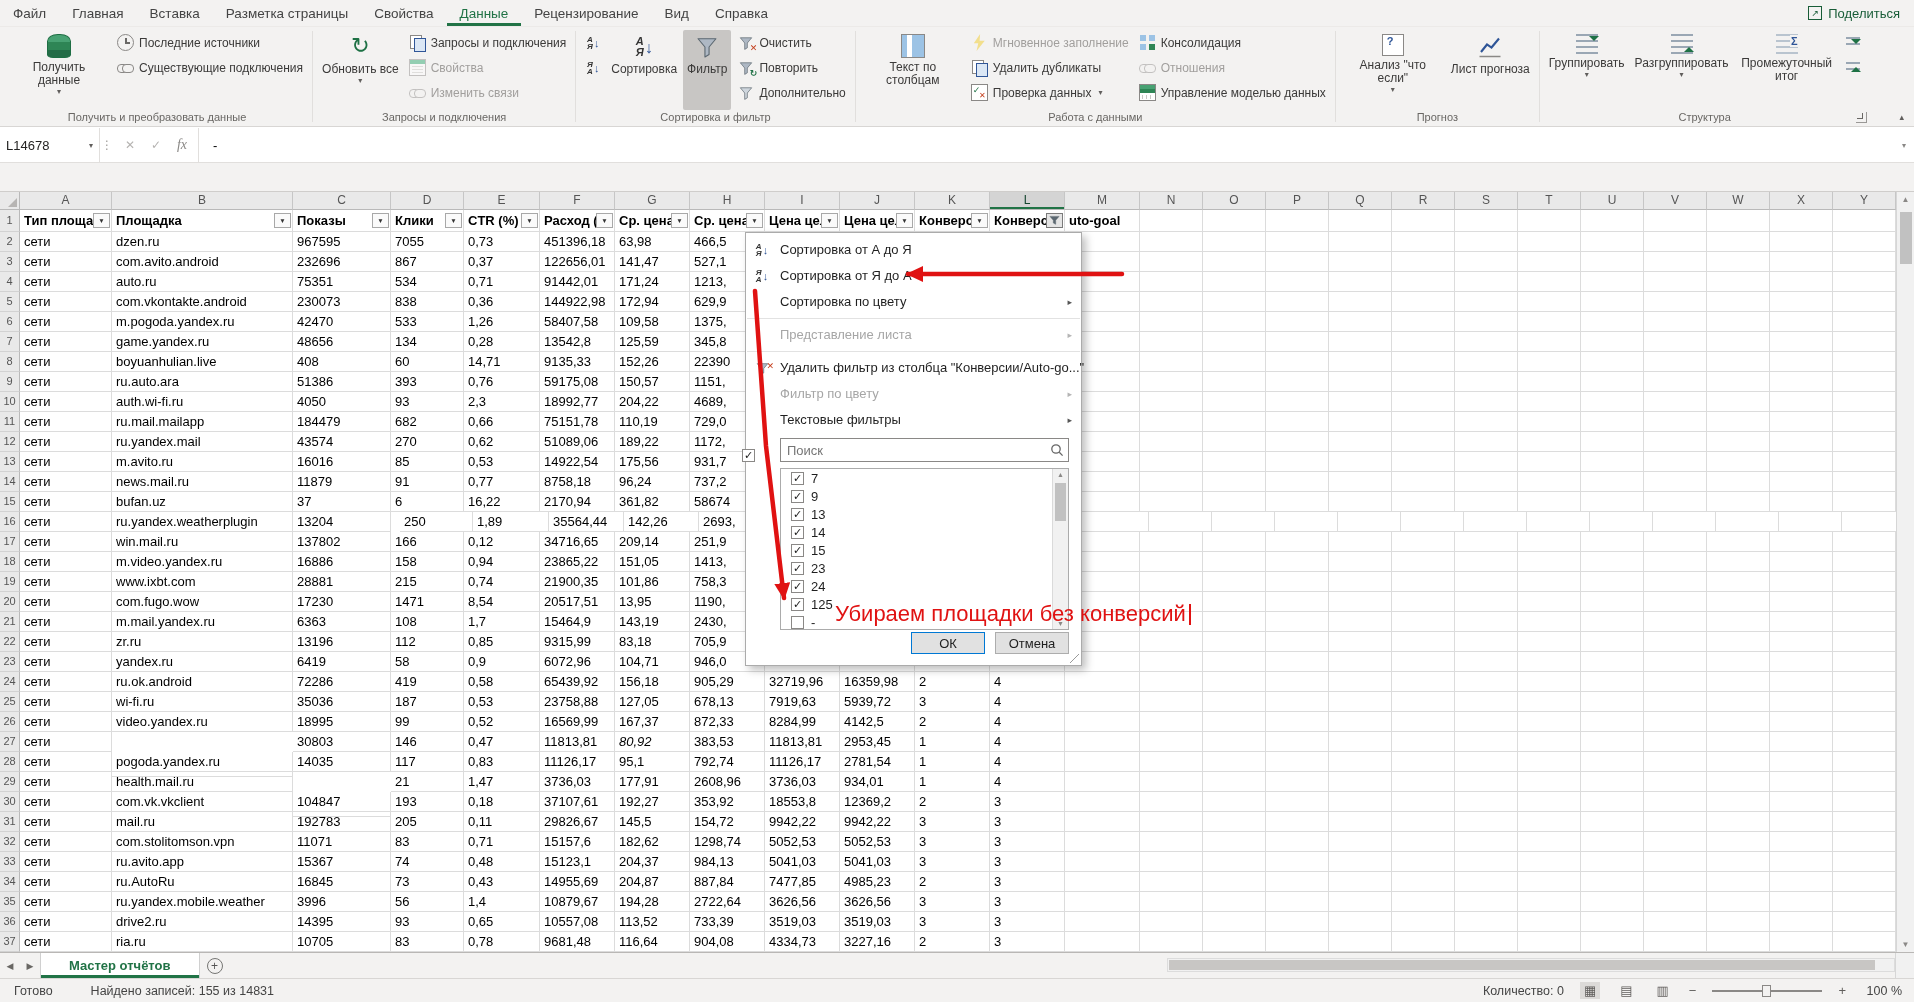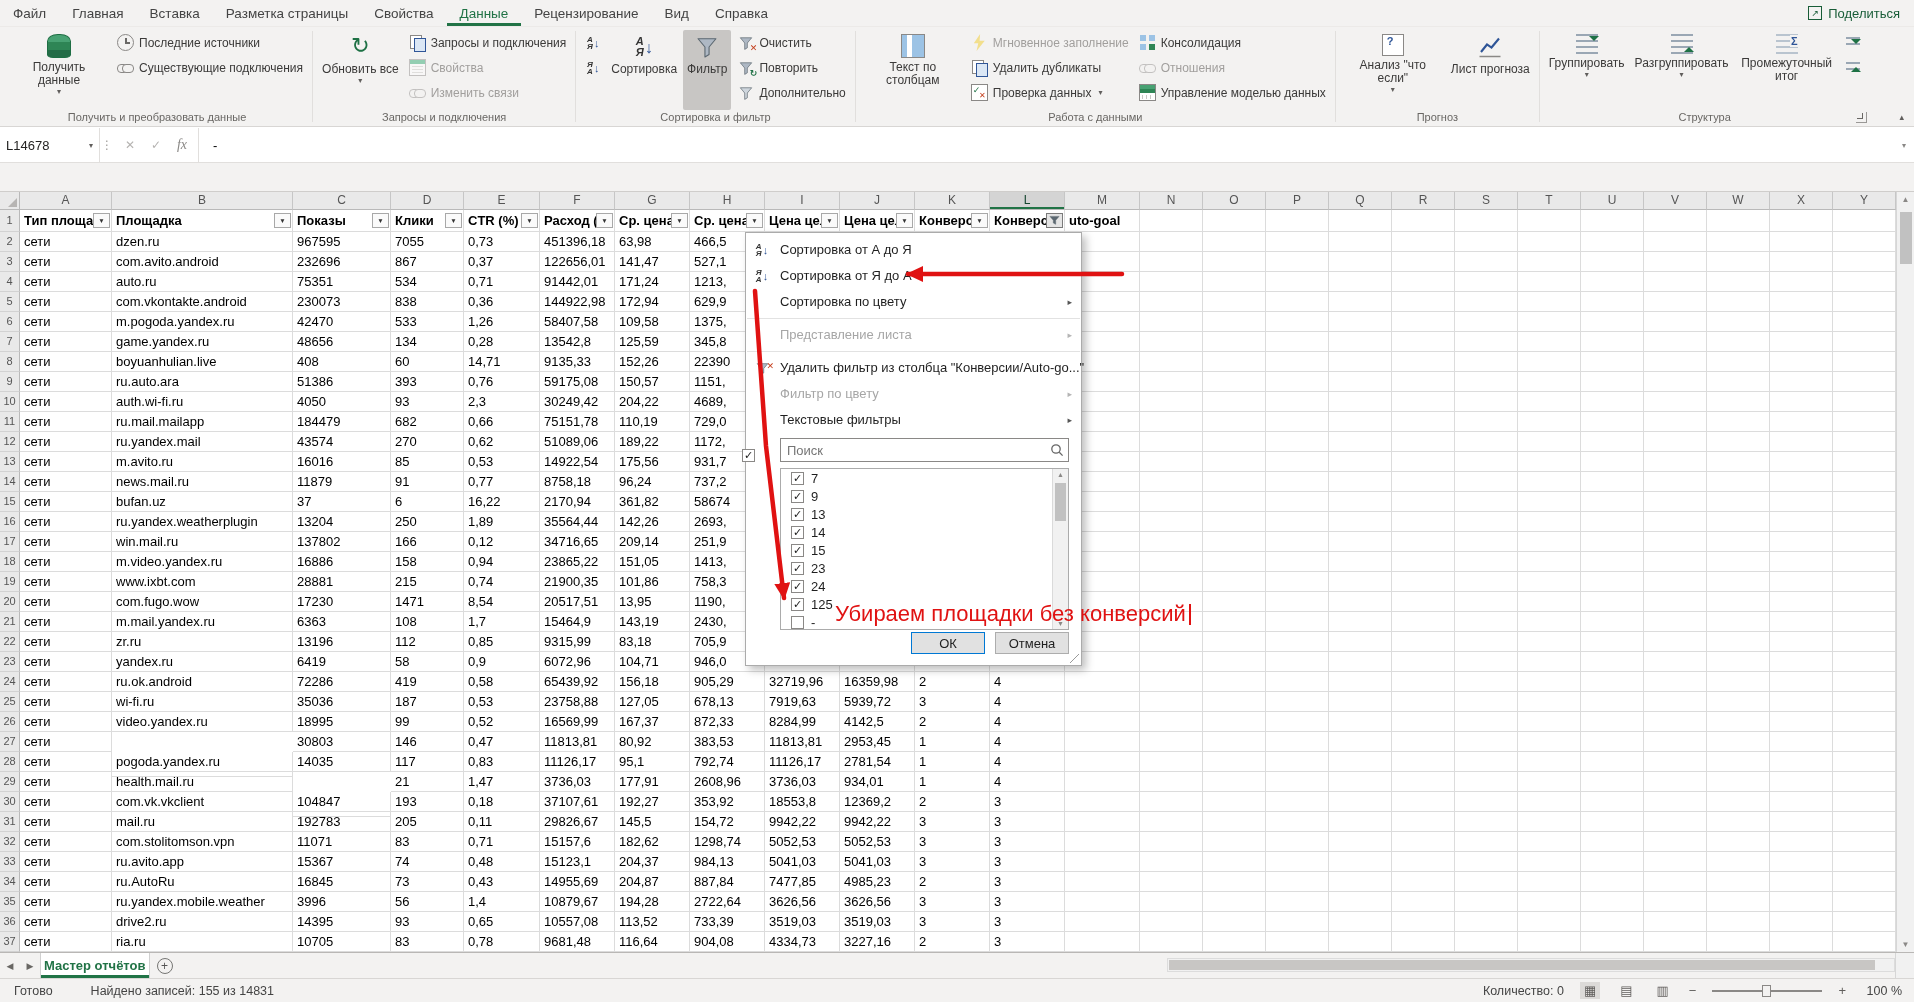--- a/index.html
+++ b/index.html
@@ -123,21 +123,21 @@
 
   
   .vscroll{position:absolute;top:192px;right:0;width:18px;height:760px;background:#f1f1f1;border-left:1px solid #d6d6d6;
     display:flex;flex-direction:column;align-items:center;justify-content:space-between;font-size:8px;color:#8a8886;padding:3px 0;}
   .vthumb{position:absolute;top:20px;left:3px;width:12px;height:52px;background:#c1c1c1;}
 
   
   .sheetbar{position:absolute;top:952px;left:0;width:1914px;height:26px;background:#f3f2f1;border-top:1px solid #b9b7b5;
     display:flex;align-items:stretch;font-size:13px;}
   .snav{width:20px;display:flex;align-items:center;justify-content:center;font-size:9px;color:#696764;}
-  .stab{background:#fff;border-right:1px solid #d0d0d0;border-left:1px solid #d0d0d0;padding:0 3px;display:flex;align-items:center;
+  .stab{background:#fff;border-right:1px solid #d0d0d0;border-left:1px solid #d0d0d0;padding:0 28px;display:flex;align-items:center;
     color:var(--accent);font-weight:bold;box-shadow:inset 0 -3px 0 var(--accent);}
   .addsheet{width:30px;display:flex;align-items:center;justify-content:center;}
   .addsheet span{width:16px;height:16px;border:1px solid #767674;border-radius:50%;font-size:12px;line-height:14px;text-align:center;color:#555;}
   .hscroll{position:absolute;right:19px;top:5px;width:728px;height:14px;background:#f1f1f1;border:1px solid #dcdcdc;}
   .hthumb{position:absolute;left:1px;top:1px;height:10px;width:706px;background:#c8c6c4;}
   .scorner{position:absolute;right:0;top:0;width:19px;height:26px;background:#f1f1f1;border-left:1px solid #d6d6d6;}
 
   
   .statusbar{position:absolute;top:978px;left:0;width:1914px;height:24px;background:#f3f2f1;border-top:1px solid #d8d6d4;
     display:flex;align-items:center;font-size:12.5px;color:#444;}
@@ -730,21 +730,21 @@
       <div class="cell" style="width: 63px;"></div>
       <div class="cell" style="width: 63px;"></div>
     </div>
     <div class="grid-row">
       <div class="rn">10</div>
       <div class="cell" style="width: 92px;">сети</div>
       <div class="cell" style="width: 181px;">auth.wi-fi.ru</div>
       <div class="cell" style="width: 98px;">4050</div>
       <div class="cell" style="width: 73px;">93</div>
       <div class="cell" style="width: 76px;">2,3</div>
-      <div class="cell" style="width: 75px;">30249,42</div>
+      <div class="cell" style="width: 75px;">18992,77</div>
       <div class="cell" style="width: 75px;">204,22</div>
       <div class="cell" style="width: 75px;">4689,</div>
       <div class="cell" style="width: 75px;"></div>
       <div class="cell" style="width: 75px;"></div>
       <div class="cell" style="width: 75px;"></div>
       <div class="cell" style="width: 75px;"></div>
       <div class="cell" style="width: 75px;"></div>
       <div class="cell" style="width: 63px;"></div>
       <div class="cell" style="width: 63px;"></div>
       <div class="cell" style="width: 63px;"></div>
@@ -896,21 +896,21 @@
       <div class="cell" style="width: 63px;"></div>
       <div class="cell" style="width: 63px;"></div>
       <div class="cell" style="width: 63px;"></div>
       <div class="cell" style="width: 63px;"></div>
     </div>
     <div class="grid-row">
       <div class="rn">16</div>
       <div class="cell" style="width: 92px;">сети</div>
       <div class="cell" style="width: 181px;">ru.yandex.weatherplugin</div>
       <div class="cell" style="width: 98px;">13204</div>
-      <div class="cell" style="width: 73px;">250</div>
+      <div class="cell" style="width: 73px; margin-left: 9px;">250</div>
       <div class="cell" style="width: 76px;">1,89</div>
       <div class="cell" style="width: 75px;">35564,44</div>
       <div class="cell" style="width: 75px;">142,26</div>
       <div class="cell" style="width: 75px;">2693,</div>
       <div class="cell" style="width: 75px;"></div>
       <div class="cell" style="width: 75px;"></div>
       <div class="cell" style="width: 75px;"></div>
       <div class="cell" style="width: 75px;"></div>
       <div class="cell" style="width: 75px;"></div>
       <div class="cell" style="width: 63px;"></div>
@@ -1207,21 +1207,21 @@
       <div class="cell" style="width: 63px;"></div>
     </div>
     <div class="grid-row">
       <div class="rn">27</div>
       <div class="cell" style="width: 92px;">сети</div>
       <div class="cell" style="width: 181px; margin-top: 44px;">gismeteo.ru</div>
       <div class="cell" style="width: 98px;">30803</div>
       <div class="cell" style="width: 73px;">146</div>
       <div class="cell" style="width: 76px;">0,47</div>
       <div class="cell" style="width: 75px;">11813,81</div>
-      <div class="cell" style="width: 75px;">80,92</div>
+      <div class="cell" style="width: 75px; font-style: italic;">80,92</div>
       <div class="cell" style="width: 75px;">383,53</div>
       <div class="cell" style="width: 75px;">11813,81</div>
       <div class="cell" style="width: 75px;">2953,45</div>
       <div class="cell" style="width: 75px;">1</div>
       <div class="cell" style="width: 75px;">4</div>
       <div class="cell" style="width: 75px;"></div>
       <div class="cell" style="width: 63px;"></div>
       <div class="cell" style="width: 63px;"></div>
       <div class="cell" style="width: 63px;"></div>
       <div class="cell" style="width: 63px;"></div>

